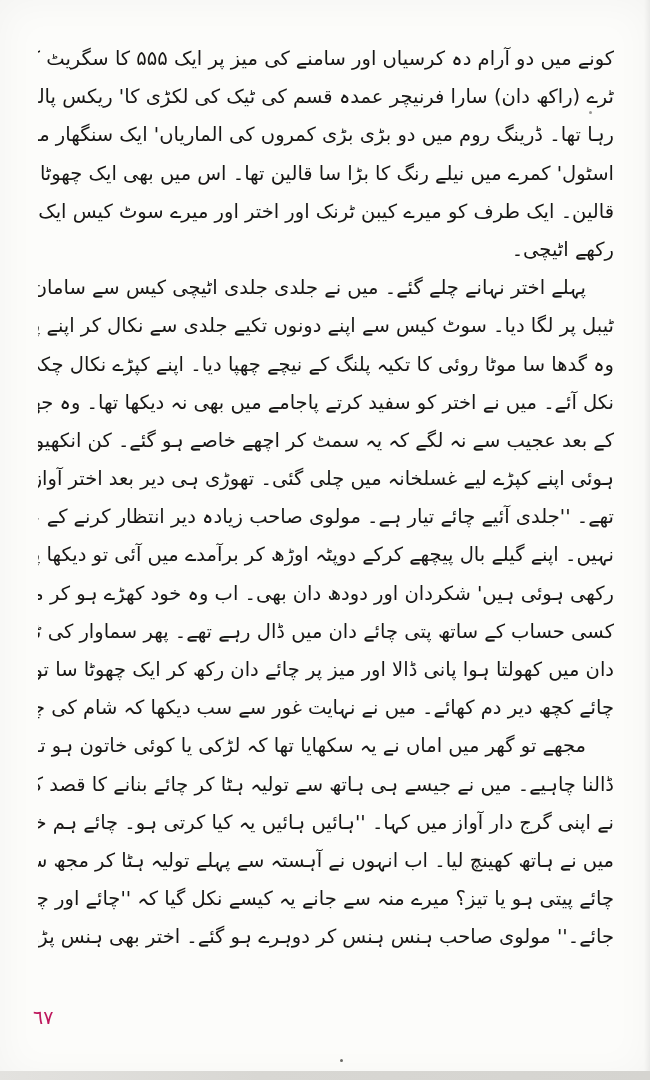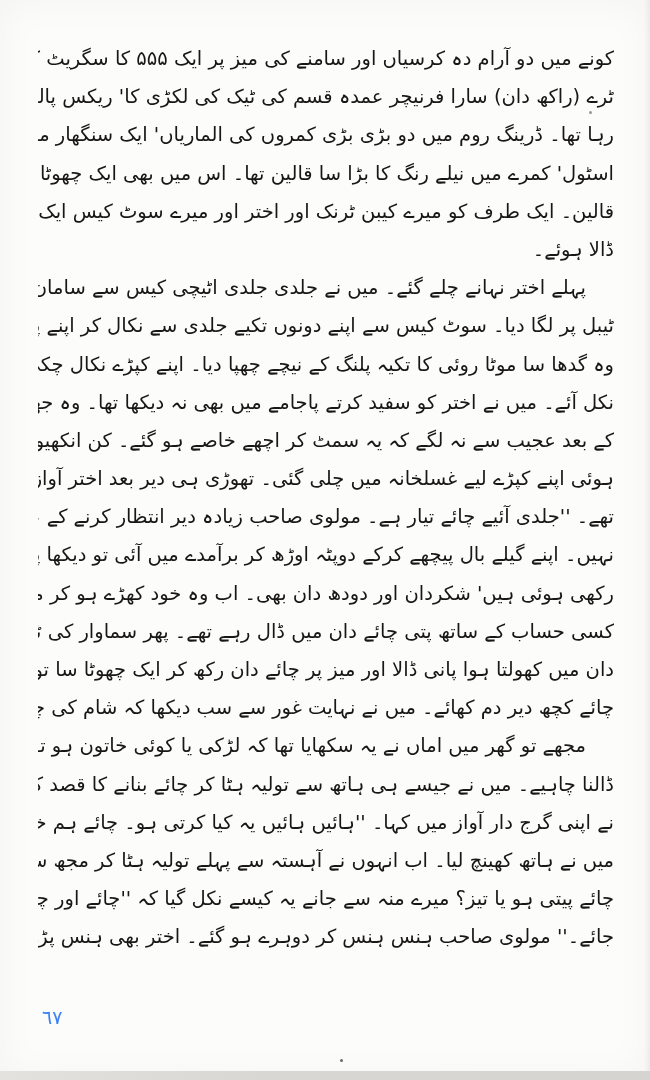--- a/index.html
+++ b/index.html
@@ -37,24 +37,24 @@
   }
   .line.indent {
     padding-right: 28px;
   }
   .line.short {
     text-align: right;
     text-align-last: right;
   }
   .page-number {
     position: absolute;
-    left: 42px;
+    left: 33px;
     top: 1006px;
     font-size: 19px;
-    color: #3b82f6;
+    color: #be185d;
     letter-spacing: 2px;
     direction: ltr;
   }
   .scan-strip-bottom {
     position: absolute;
     left: 0;
     right: 0;
     bottom: 0;
     height: 9px;
     background: linear-gradient(to right, #e3e2df 0%, #d8d7d3 40%, #d5d4d0 100%);
@@ -78,21 +78,21 @@
 </head>
 <body>
 
 <div class="scan-page">
   <div class="text-block">
       <div class="line" dir="rtl">کونے میں دو آرام دہ کرسیاں اور سامنے کی میز پر ایک ۵۵۵ کا سگریٹ کاٹن اور ایش</div>
       <div class="line" dir="rtl">ٹرے (راکھ دان) سارا فرنیچر عمدہ قسم کی ٹیک کی لکڑی کا' ریکس پالش کیا ہوا جھل مل کر</div>
       <div class="line" dir="rtl">رہا تھا۔ ڈرینگ روم میں دو بڑی بڑی کمروں کی الماریاں' ایک سنگھار میز' اس کے سامنے</div>
       <div class="line" dir="rtl">اسٹول' کمرے میں نیلے رنگ کا بڑا سا قالین تھا۔ اس میں بھی ایک چھوٹا سرمئی رنگ کا</div>
       <div class="line" dir="rtl">قالین۔ ایک طرف کو میرے کیبن ٹرنک اور اختر اور میرے سوٹ کیس ایک پر ایک</div>
-      <div class="line short" dir="rtl">ڈالا ہوئے۔</div>
+      <div class="line short" dir="rtl">رکھے اٹیچی۔</div>
       <div class="line indent" dir="rtl">پہلے اختر نہانے چلے گئے۔ میں نے جلدی جلدی اٹیچی کیس سے سامان نکال کر ڈرینگ</div>
       <div class="line" dir="rtl">ٹیبل پر لگا دیا۔ سوٹ کیس سے اپنے دونوں تکیے جلدی سے نکال کر اپنے پلنگ پر رکھے اور</div>
       <div class="line" dir="rtl">وہ گدھا سا موٹا روئی کا تکیہ پلنگ کے نیچے چھپا دیا۔ اپنے کپڑے نکال چکی تو اختر نہا کر باہر</div>
       <div class="line" dir="rtl">نکل آئے۔ میں نے اختر کو سفید کرتے پاجامے میں بھی نہ دیکھا تھا۔ وہ جھوا سے بال دھلنے</div>
       <div class="line" dir="rtl">کے بعد عجیب سے نہ لگے کہ یہ سمٹ کر اچھے خاصے ہو گئے۔ کن انکھیوں سے اختر کو دیکھتی</div>
       <div class="line" dir="rtl">ہوئی اپنے کپڑے لیے غسلخانہ میں چلی گئی۔ تھوڑی ہی دیر بعد اختر آوازیں دے رہے</div>
       <div class="line" dir="rtl">تھے۔ ''جلدی آئیے چائے تیار ہے۔ مولوی صاحب زیادہ دیر انتظار کرنے کے عادی</div>
       <div class="line" dir="rtl">نہیں۔ اپنے گیلے بال پیچھے کرکے دوپٹہ اوڑھ کر برآمدے میں آئی تو دیکھا پیالیاں میز پر</div>
       <div class="line" dir="rtl">رکھی ہوئی ہیں' شکردان اور دودھ دان بھی۔ اب وہ خود کھڑے ہو کر مختلف ڈبوں میں سے</div>
       <div class="line" dir="rtl">کسی حساب کے ساتھ پتی چائے دان میں ڈال رہے تھے۔ پھر سماوار کی ٹونٹی کھول کر چائے</div>

